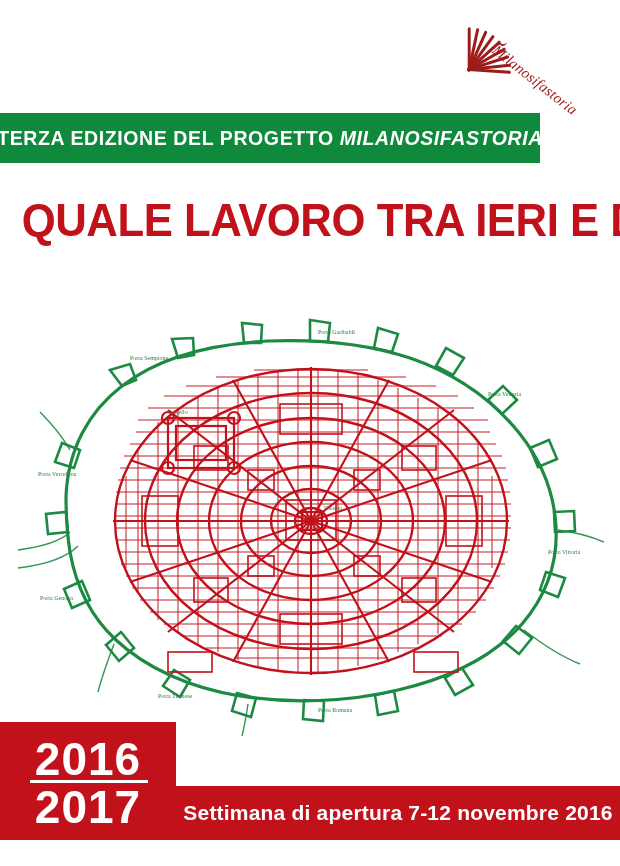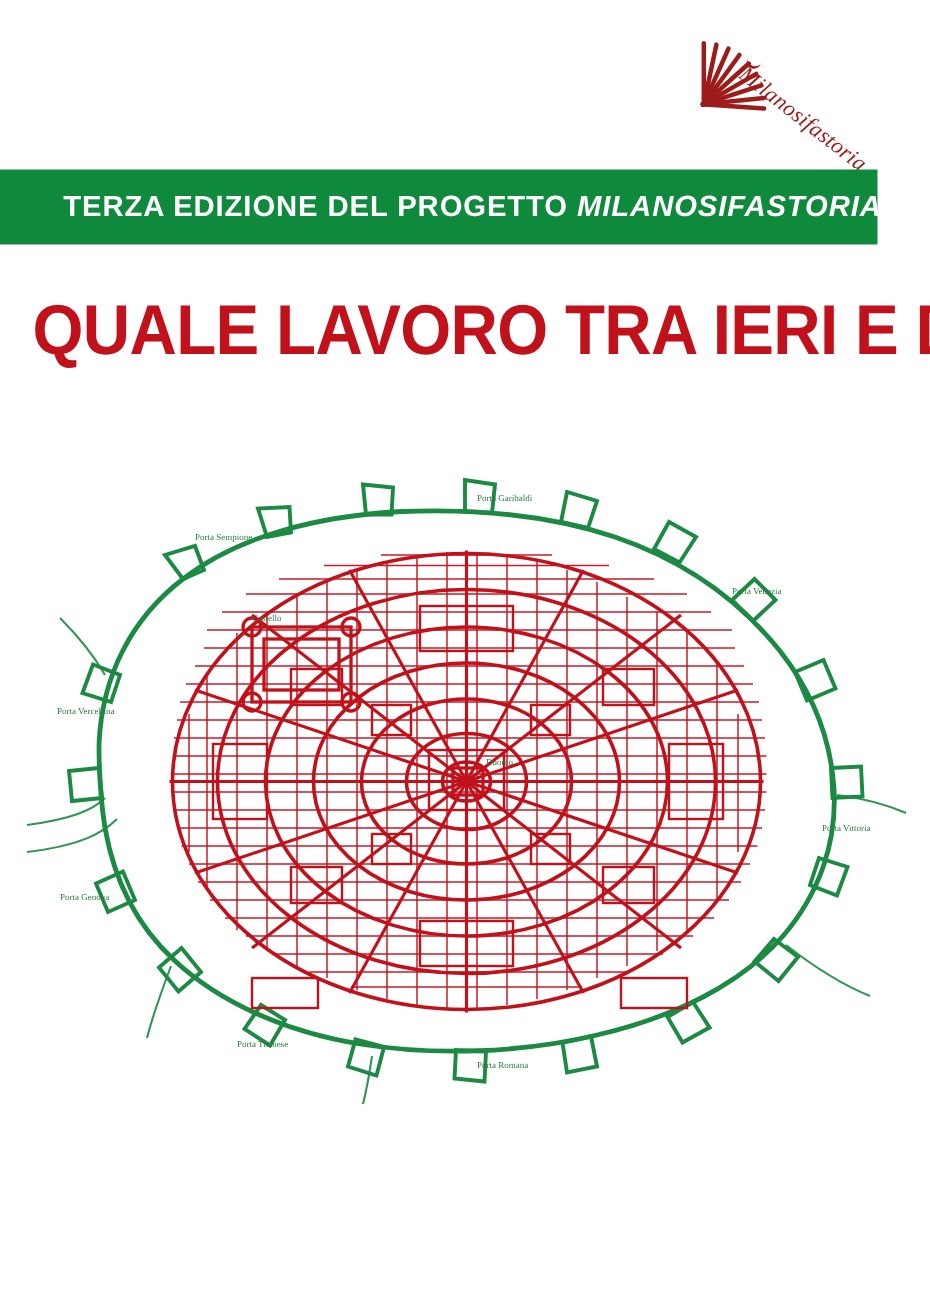--- a/index.html
+++ b/index.html
@@ -149,21 +149,20 @@
   .banner {
     position: absolute;
     top: 113px;
     left: 0;
     width: 540px;
     height: 50px;
     background: #0f8a3d;
     display: flex;
     align-items: center;
     justify-content: center;
-    padding-left: 45px;
   }
   .banner-text {
     color: #ffffff;
     font-size: 19.5px;
     font-weight: bold;
     letter-spacing: .6px;
     text-transform: uppercase;
     white-space: nowrap;
     font-family: "Liberation Sans Narrow", "Liberation Sans", sans-serif;
   }
@@ -421,15 +420,23 @@
         <text x="300" y="412">Porta Romana</text>
         <text x="140" y="398">Porta Ticinese</text>
         <text x="22" y="300">Porta Genova</text>
         <text x="20" y="176">Porta Vercellina</text>
         <text x="150" y="114">Castello</text>
         <text x="306" y="210">Duomo</text>
       </g>
     </svg>
   </div>
 
-
+  <div class="year-box">
+    <div class="y1">2016</div>
+    <div class="rule"></div>
+    <div class="y2">2017</div>
+  </div>
+
+  <div class="footer-bar">
+    <span>Settimana di apertura 7-12 novembre 2016</span>
+  </div>
 
 </div>
 
 </body></html>

